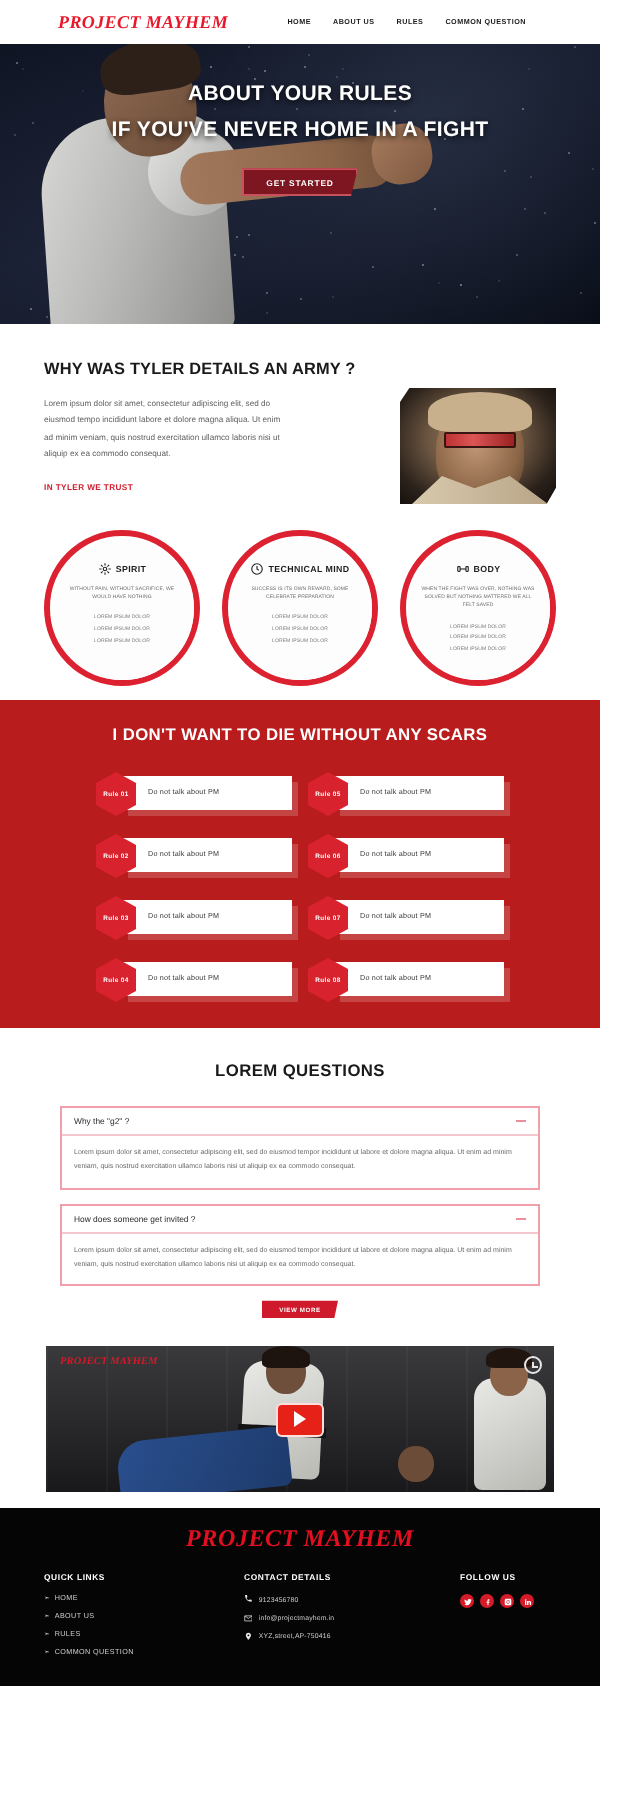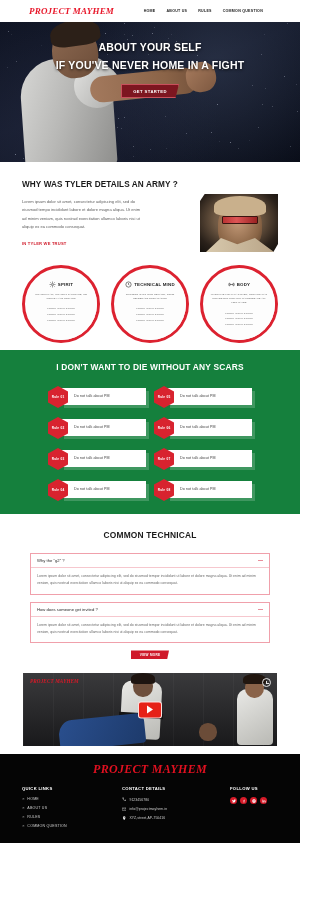--- a/index.html
+++ b/index.html
@@ -247,21 +247,21 @@
     font-size: 2.5px; color: #6d6d6d; text-align: center;
     line-height: 1.75; width: 60px; letter-spacing: .05px;
   }
   .ring-list { margin-top: 5px; text-align: center; }
   .ring-list div {
     font-size: 2.5px; color: #7a7a7a; line-height: 2.3; letter-spacing: .05px;
   }
 
   
   .rules {
-    background: #15803d;
+    background: #b91c1c;
     padding: 12px 0 14px 0;
   }
   .rules-title {
     text-align: center;
     color: #fff;
     font-size: 8.4px;
     font-weight: bold;
     letter-spacing: .2px;
     margin-bottom: 13px;
   }
@@ -560,21 +560,21 @@
     </div>
   <div class="boxer">
     <div class="bx-torso"></div>
     <div class="bx-shoulder"></div>
     <div class="bx-arm"></div>
     <div class="bx-fist"></div>
     <div class="bx-head"></div>
     <div class="bx-hair"></div>
   </div>
   <div class="hero-content">
-    <div class="hero-line">ABOUT YOUR SELF</div>
+    <div class="hero-line">ABOUT YOUR RULES</div>
     <div class="hero-line">IF YOU'VE  NEVER HOME IN A FIGHT</div>
     <div class="get-started">GET STARTED</div>
   </div>
 </div>
 
 <div class="about">
   <div class="about-left">
     <div class="about-title">WHY WAS TYLER  DETAILS  AN ARMY ?</div>
     <div class="about-body">Lorem ipsum dolor sit amet, consectetur adipiscing elit, sed do eiusmod tempo incididunt labore et dolore magna aliqua. Ut enim ad minim veniam, quis nostrud exercitation ullamco laboris nisi ut aliquip ex ea commodo consequat.</div>
     <div class="about-trust">IN TYLER WE TRUST</div>
@@ -721,21 +721,21 @@
         </div>
       <div class="rule-box">
           <span>Do not talk about PM</span>
         </div>
     </div>
 
   </div>
 </div>
 
 <div class="faq">
-  <div class="faq-title">COMMON TECHNICAL</div>
+  <div class="faq-title">LOREM QUESTIONS</div>
 
   <div class="acc">
     <div class="acc-head">
       <span class="acc-q">Why the "g2" ?</span>
       <span class="acc-minus"></span>
     </div>
     <div class="acc-body">Lorem ipsum dolor sit amet, consectetur adipiscing elit, sed do eiusmod tempor incididunt ut labore et dolore magna aliqua. Ut enim ad minim veniam, quis nostrud exercitation ullamco laboris nisi ut aliquip ex ea commodo consequat.</div>
   </div>
 
   <div class="acc">

